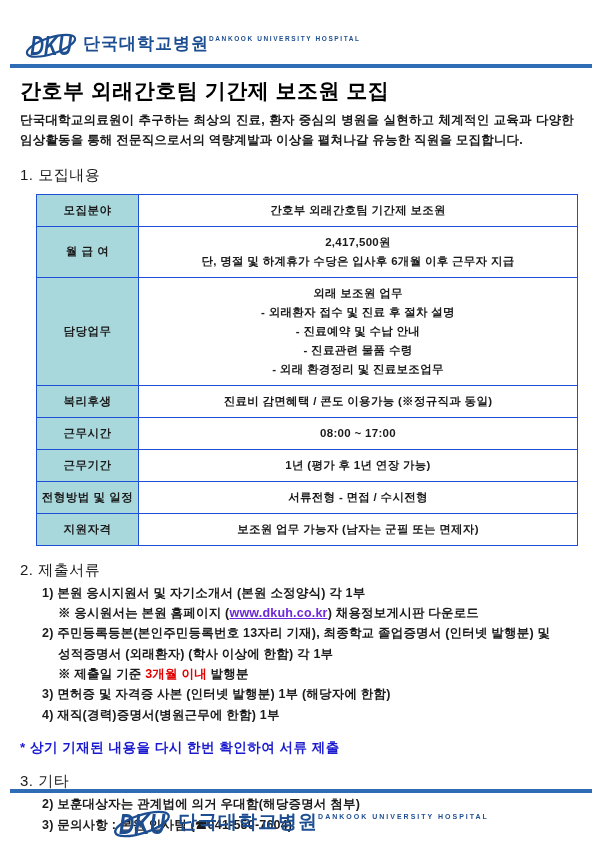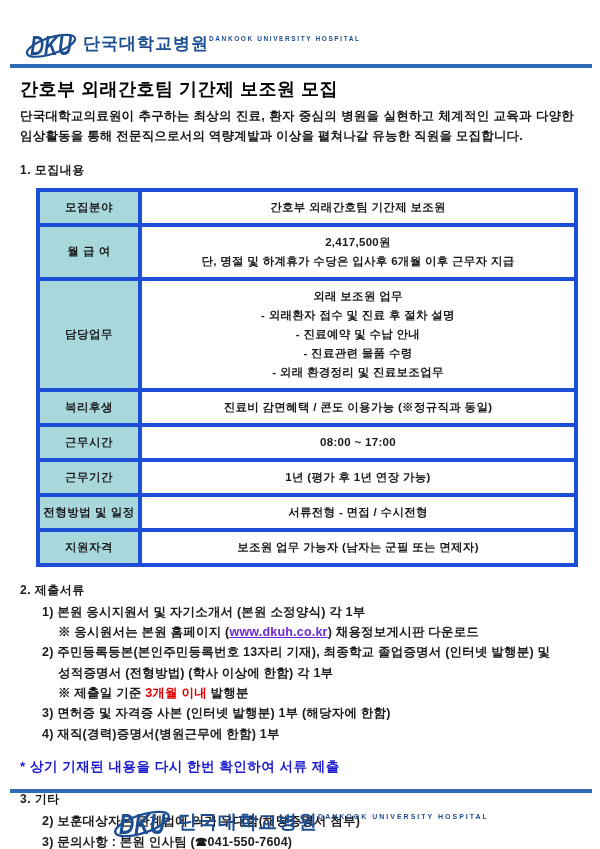--- a/index.html
+++ b/index.html
@@ -16,27 +16,27 @@
   
   .logo-row { display: flex; align-items: center; gap: 5px; }
   .logo-text-col { display: flex; flex-direction: row; line-height: 1.05; }
   .logo-ko { color: #1d4e91; font-weight: bold; font-size: 17px; letter-spacing: 1px; }
   .logo-en { color: #1d4e91; font-weight: bold; font-size: 6.5px; letter-spacing: 1.6px; margin-top: 1px; }
   .footer-logo .logo-ko { font-size: 19px; }
   .footer-logo .logo-en { font-size: 7px; letter-spacing: 2px; }
   .header-block { padding: 26px 0 0 24px; }
   .rule { height: 4px; background: #2e6cb5; margin: 2px 8px 0 10px; }
   
-  .doc-title { font-size: 18px; font-weight: bold; color: #000; margin: 9px 20px 5px 20px; letter-spacing: 0.5px; }
+  .doc-title { font-size: 21px; font-weight: bold; color: #000; margin: 9px 20px 5px 20px; letter-spacing: 0.5px; }
   .intro { font-size: 12.5px; font-weight: 600; line-height: 1.62; text-align: justify; margin: 0 26px 0 20px; letter-spacing: 0.2px; }
   
-  .sec-head { font-size: 12px; font-weight: bold; margin: 15px 0 0 20px; letter-spacing: 0.5px; }
+  .sec-head { font-size: 15px; font-weight: normal; margin: 15px 0 0 20px; letter-spacing: 0.5px; }
   
   table.recruit { border-collapse: collapse; margin: 9px 0 0 36px; width: 542px; font-size: 11.5px; }
-  table.recruit th, table.recruit td { border: 4px solid #1d4ed8; }
+  table.recruit th, table.recruit td { border: 1px solid #1d4ed8; }
   table.recruit th {
     background: #a8d8dc; width: 102px; font-weight: bold;
     text-align: center; padding: 8px 2px; letter-spacing: 0.5px;
   }
   table.recruit td { text-align: center; padding: 6px 20px; font-weight: 600; }
   table.recruit td .cl { line-height: 19px; letter-spacing: 0.3px; }
   
   .list { margin: 4px 18px 0 42px; font-size: 12.5px; font-weight: 600; line-height: 1.55; letter-spacing: 0.2px; }
   .list .ln { margin-top: 1px; }
   .ind1 { margin-left: 16px; }
@@ -126,21 +126,21 @@
         </td>
       </tr>
     </tbody>
   </table>
 
   <h2 class="sec-head">2. 제출서류</h2>
   <div class="list">
     <div class="ln">1) 본원 응시지원서 및 자기소개서 (본원 소정양식) 각 1부</div>
     <div class="ln ind1"><span>※ 응시원서는 본원 홈페이지 (</span><a class="link" href="#">www.dkuh.co.kr</a><span>) 채용정보게시판 다운로드</span></div>
     <div class="ln">2) 주민등록등본(본인주민등록번호 13자리 기재), 최종학교 졸업증명서 (인터넷 발행분) 및</div>
-    <div class="ln ind1">성적증명서 (전형방법) (학사 이상에 한함) 각 1부</div>
+    <div class="ln ind1">성적증명서 (외래환자) (학사 이상에 한함) 각 1부</div>
     <div class="ln ind1"><span>※ 제출일 기준 </span><span class="red">3개월 이내</span><span> 발행분</span></div>
     <div class="ln">3) 면허증 및 자격증 사본 (인터넷 발행분) 1부 (해당자에 한함)</div>
     <div class="ln">4) 재직(경력)증명서(병원근무에 한함) 1부</div>
   </div>
 
   <p class="notice">* 상기 기재된 내용을 다시 한번 확인하여 서류 제출</p>
 
   <h2 class="sec-head">3. 기타</h2>
   <div class="list">
     <div class="ln">2) 보훈대상자는 관계법에 의거 우대함(해당증명서 첨부)</div>

